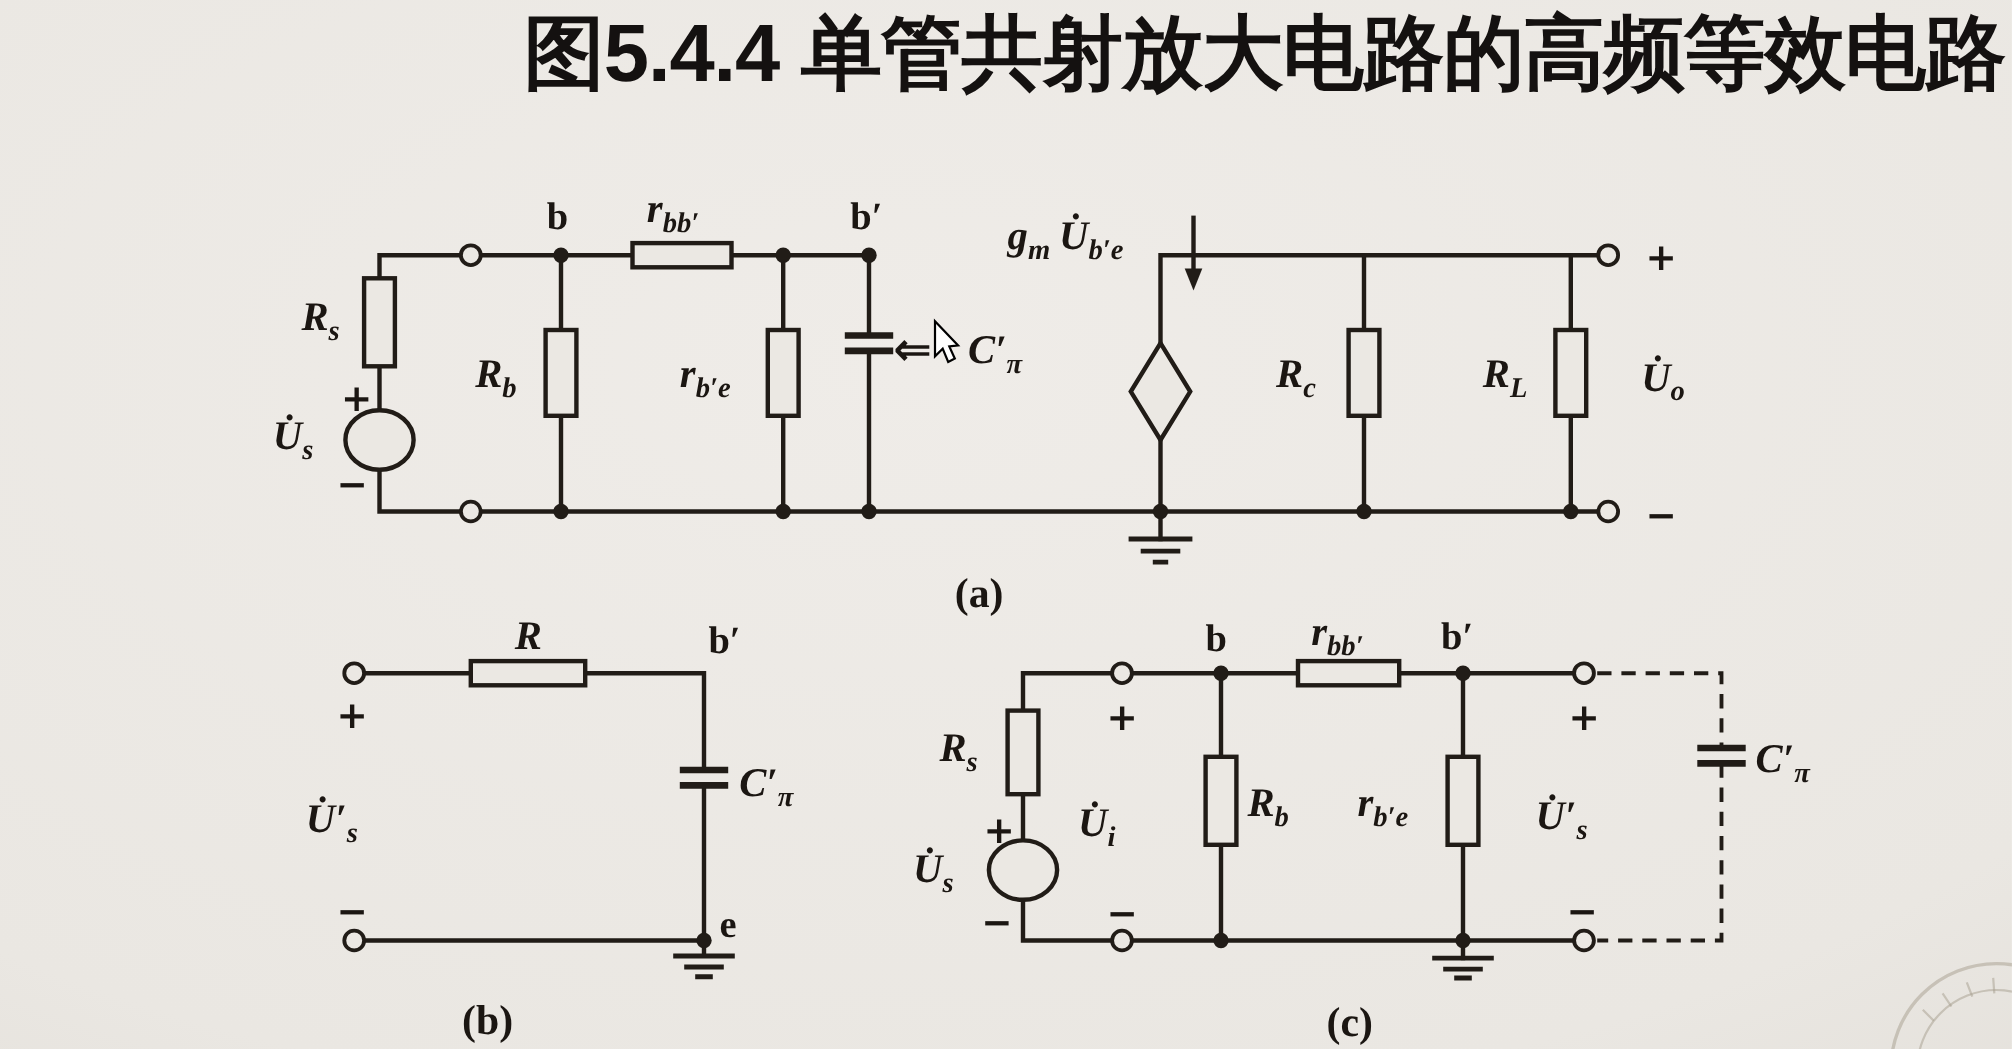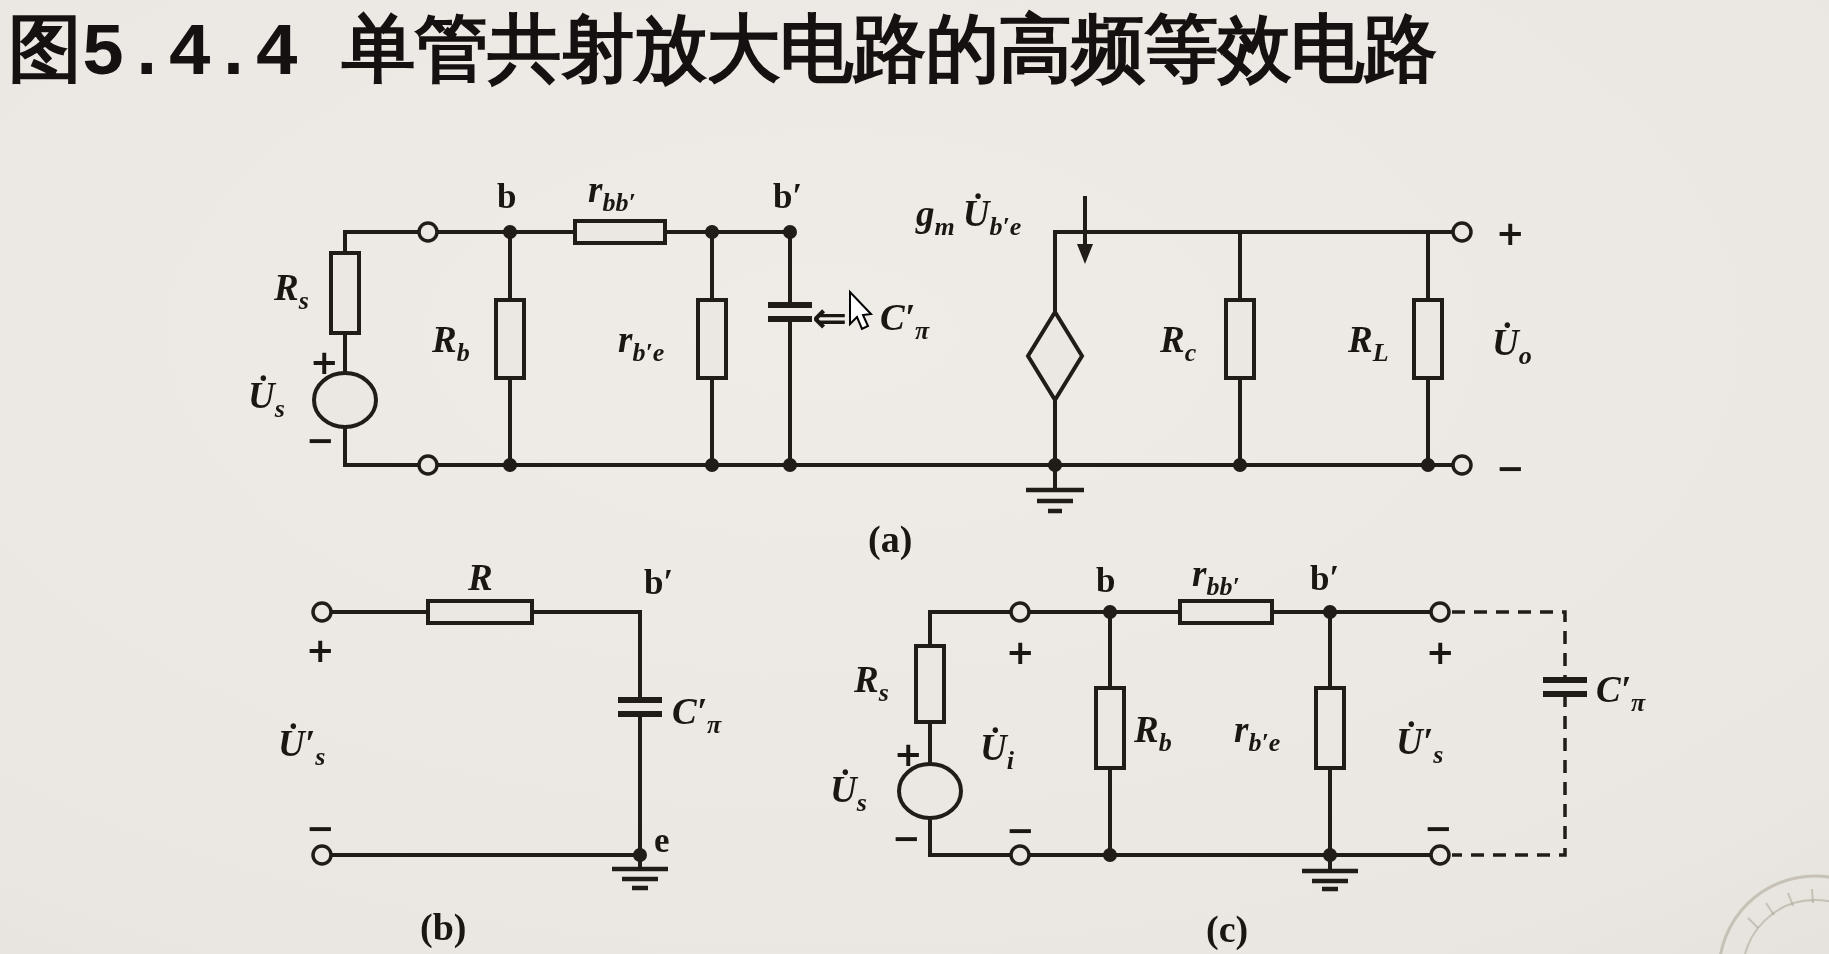--- a/index.html
+++ b/index.html
@@ -4,21 +4,21 @@
 <style>
   html,body { margin:0; padding:0; }
   #page {
     position:relative; width:1829px; height:954px; overflow:hidden;
     background: radial-gradient(130% 130% at 45% 35%, #efece8 0%, #eae7e2 55%, #d8d4cd 100%);
     font-family:"Liberation Serif", serif;
   }
   #title {
     position:absolute; left:8px; top:0px; width:1815px;
     font-size:74px; font-weight:bold; color:#141110; letter-spacing:-1px;
-    white-space:nowrap; font-family:Liberation Mono, monospace;
+    white-space:nowrap; font-family:Liberation Sans, sans-serif;text-align:right;
   }
   svg text { font-family:"Liberation Serif", serif; fill:#1b1612; }
   .lbl  { font-size:37px; font-weight:bold; }
   .v    { font-style:italic; }
   .sub  { font-size:26px; font-style:italic; font-weight:bold; }
   .node { font-size:35px; font-weight:bold; }
   .sign { font-size:34px; font-weight:bold; font-family:"DejaVu Sans", sans-serif; }
   .capt { font-size:38px; font-weight:bold; }
   .ann  { font-size:42px; font-weight:bold; font-family:"DejaVu Sans", sans-serif; }
   .w    { stroke:#211c17; stroke-width:4; fill:none; stroke-linecap:square; }

